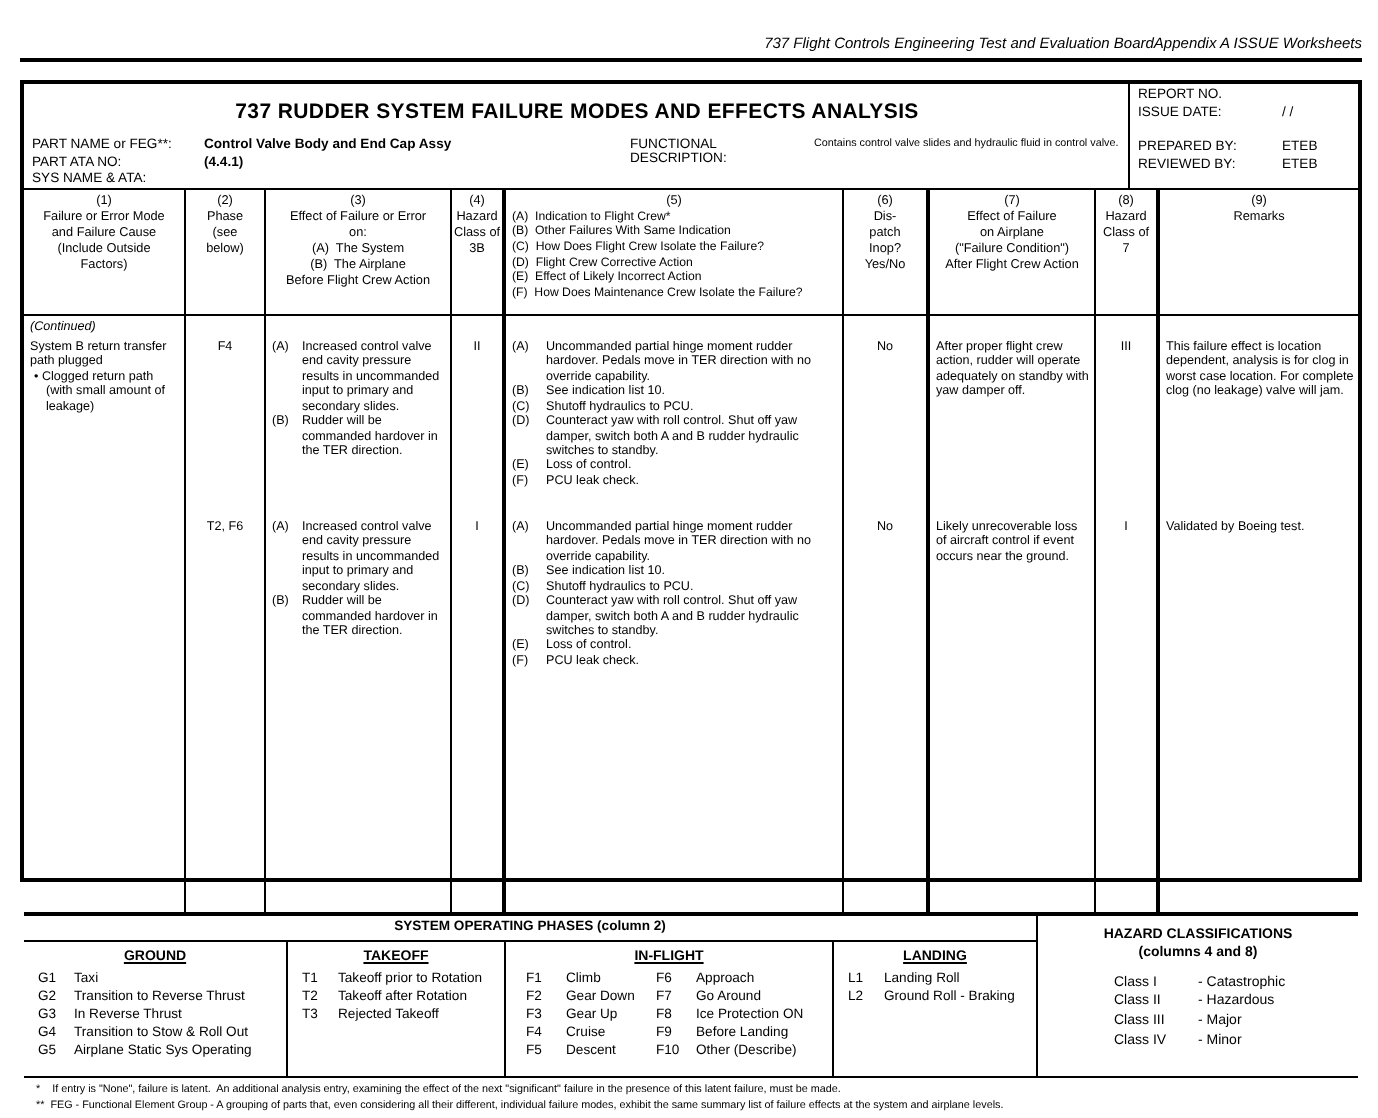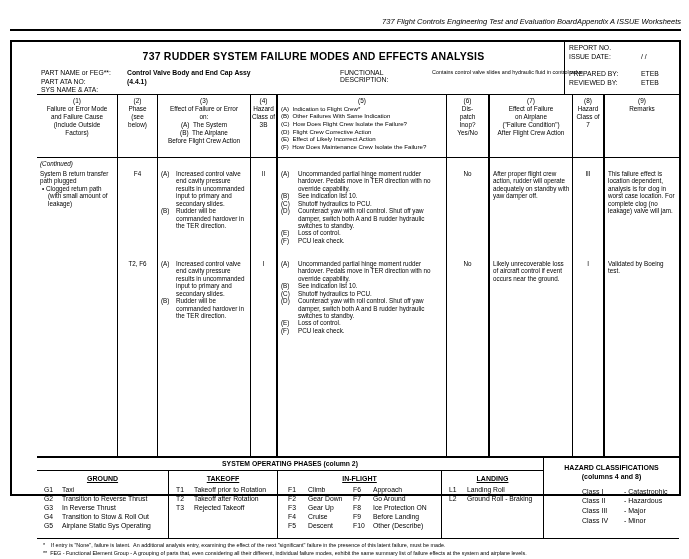--- a/index.html
+++ b/index.html
@@ -4,22 +4,22 @@
 <style>
   html,body{margin:0;padding:0;}
   body{width:689px;height:559px;background:#fff;color:#000;
        font-family:"Liberation Sans",sans-serif;position:relative;overflow:hidden;}
   .pre{white-space:pre-wrap;}
   
   #pagehdr{position:absolute;top:17px;left:12px;width:669px;display:flex;
            justify-content:flex-end;font-style:italic;font-size:7.5px;}
   #rule{position:absolute;top:29px;left:10px;width:671px;height:2px;background:#000;}
   
-  #frame{position:absolute;top:40px;left:10px;width:671px;height:456px;
-         border:2px solid #000;box-sizing:border-box;padding-left:25px;}
+  #frame{position:absolute;top:40px;left:10px;width:671px;height:401px;
+         border:2px solid #000;box-sizing:border-box;}
   
   .titleblock{position:relative;height:52px;border-bottom:1px solid #000;}
   .tb-title{position:absolute;top:8px;left:0;width:553px;text-align:center;
             font-weight:bold;font-size:10.5px;letter-spacing:.2px;}
   .tb-line{position:absolute;font-size:6.8px;white-space:nowrap;}
   .tb-line .lab{display:inline-block;width:86px;}
   .tb-line .val{font-weight:bold;}
   .funclab{position:absolute;top:27px;left:303px;font-size:6.8px;}
   .funcval{position:absolute;top:27px;left:395px;width:156px;font-size:5.4px;line-height:1.3;}
   .reportbox{position:absolute;top:0;right:0;bottom:0;width:114px;

